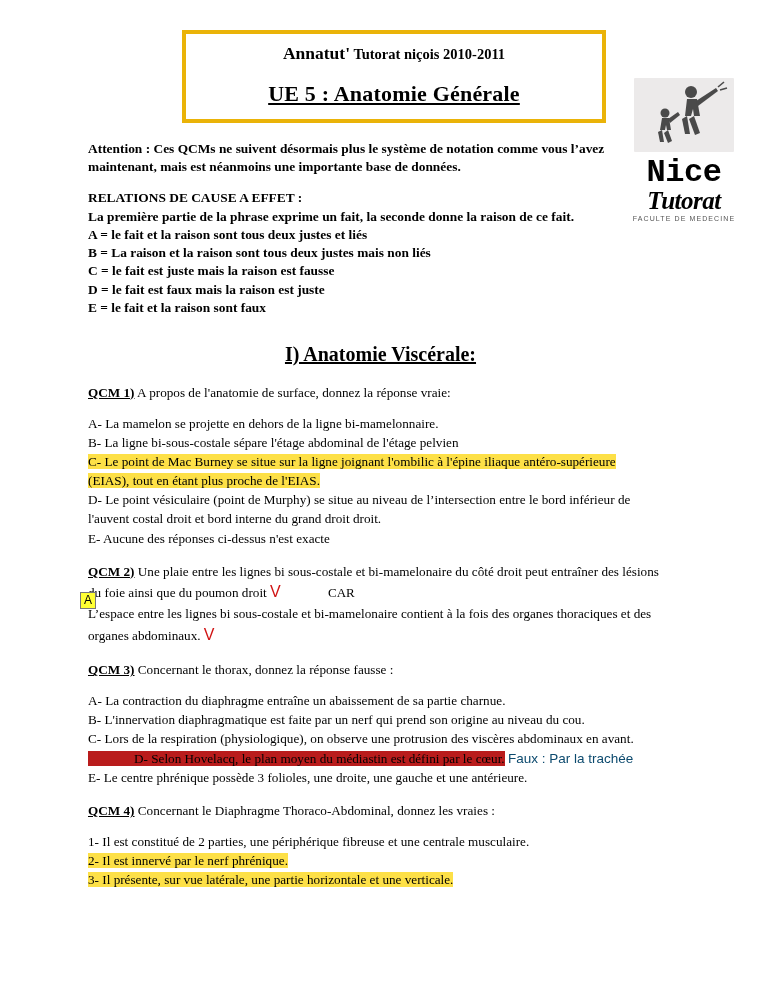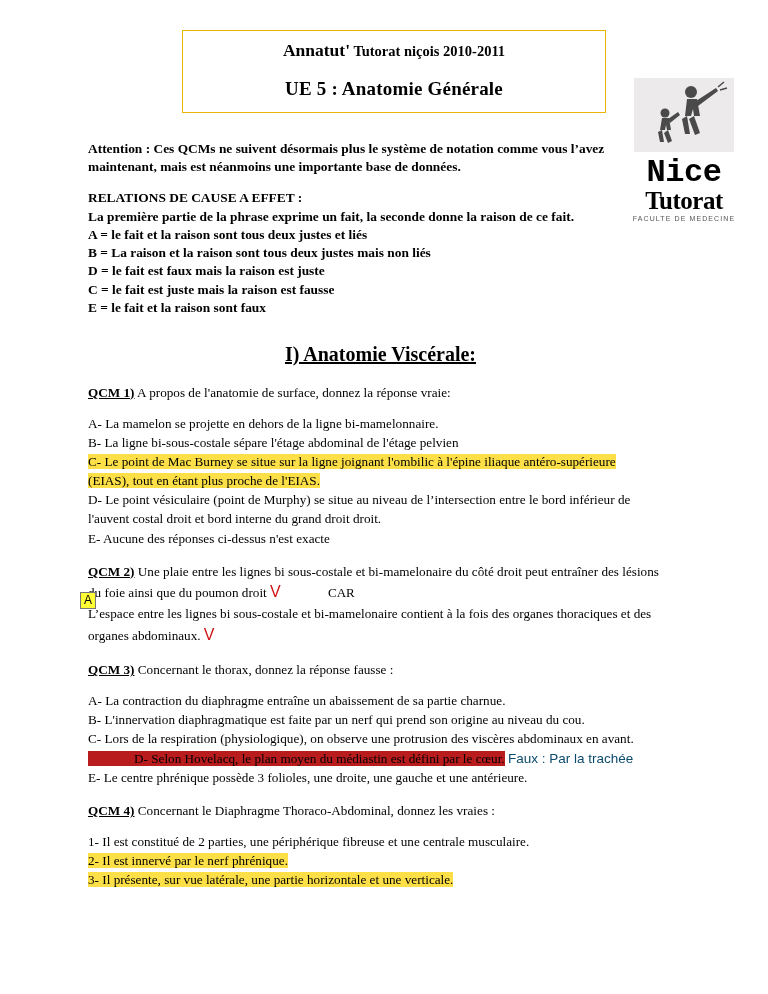--- a/index.html
+++ b/index.html
@@ -29,38 +29,39 @@
     top: 30px;
     left: 0;
     width: 768px;
     height: 100px;
   }
   .title-box {
     position: absolute;
     left: 182px;
     top: 0;
     width: 424px;
-    border: 1px solid #eab308;
+    border: 4px solid #eab308;
     box-sizing: border-box;
     padding: 8px 6px 12px 6px;
     text-align: center;
   }
   .title-line1 {
     font-size: 14.5px;
     font-weight: bold;
     line-height: 1.3;
   }
   .title-line1 .big {
     font-size: 17.5px;
   }
   .title-line2 {
-    font-size: 19px;
+    font-size: 22px;
     font-weight: bold;
     margin-top: 16px;
     letter-spacing: 0.2px;
+    text-decoration: underline;
   }
 
   
   .logo {
     position: absolute;
     left: 628px;
     top: 48px;
     width: 112px;
     text-align: center;
   }
@@ -79,20 +80,21 @@
     line-height: 0.95;
     margin-top: 6px;
     letter-spacing: -0.5px;
   }
   .logo-word2 {
     font-family: "Liberation Serif", serif;
     font-weight: bold;
     font-size: 25px;
     line-height: 1.0;
     letter-spacing: -0.5px;
+    font-style: italic;
   }
   .logo-sub {
     font-family: "Liberation Sans", sans-serif;
     font-size: 7px;
     letter-spacing: 1.1px;
     color: #555;
     margin-top: 2px;
   }
 
   
@@ -220,22 +222,22 @@
   <div class="content">
 
     <p class="para bold">Attention : Ces QCMs ne suivent désormais plus le système de notation comme vous l’avez maintenant, mais est néanmoins une importante base de données.</p>
 
     <div class="block-gap"></div>
 
     <p class="para bold">RELATIONS DE CAUSE A EFFET :</p>
     <p class="para bold">La première partie de la phrase exprime un fait, la seconde donne la raison de ce fait.</p>
     <p class="para bold">A = le fait et la raison sont tous deux justes et liés</p>
     <p class="para bold">B = La raison et la raison sont tous deux justes mais non liés</p>
+    <p class="para bold">C = le fait est juste mais la raison est fausse</p>
     <p class="para bold">D = le fait est faux mais la raison est juste</p>
-    <p class="para bold">C = le fait est juste mais la raison est fausse</p>
     <p class="para bold">E = le fait et la raison sont faux</p>
 
     <div class="section-title">I) Anatomie Viscérale:</div>
 
     <p class="qcm">
       <span class="qcm-label">QCM 1)</span><span> A propos de l'anatomie de surface, donnez la réponse vraie:</span>
     </p>
     <div class="spacer-sm"></div>
     <p class="ans">A- La mamelon se projette en dehors de la ligne bi-mamelonnaire.</p>
     <p class="ans">B- La ligne bi-sous-costale sépare l'étage abdominal de l'étage pelvien</p>

